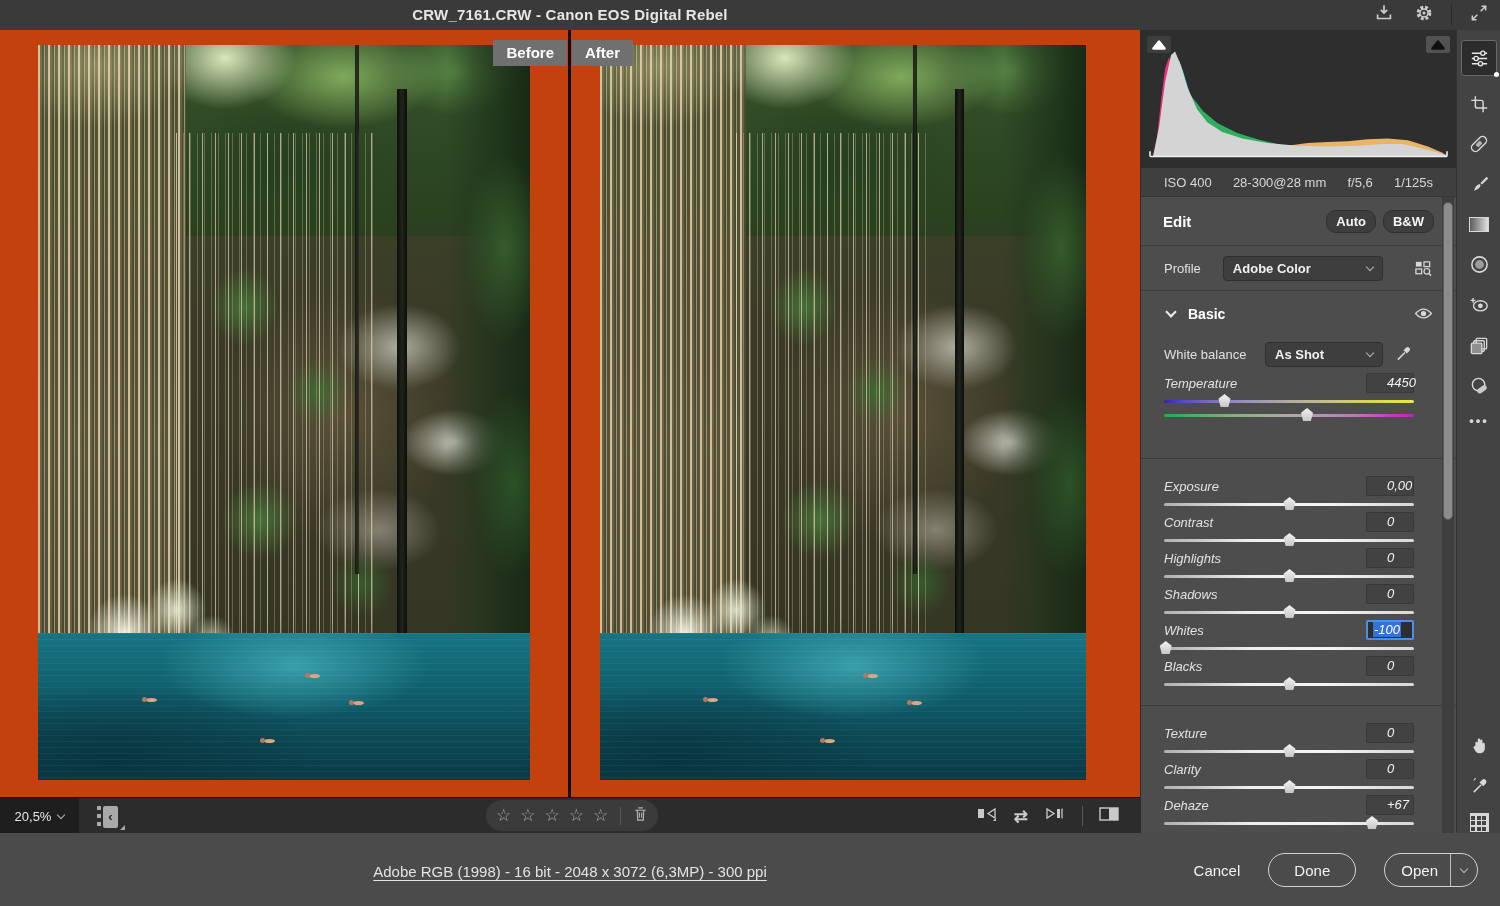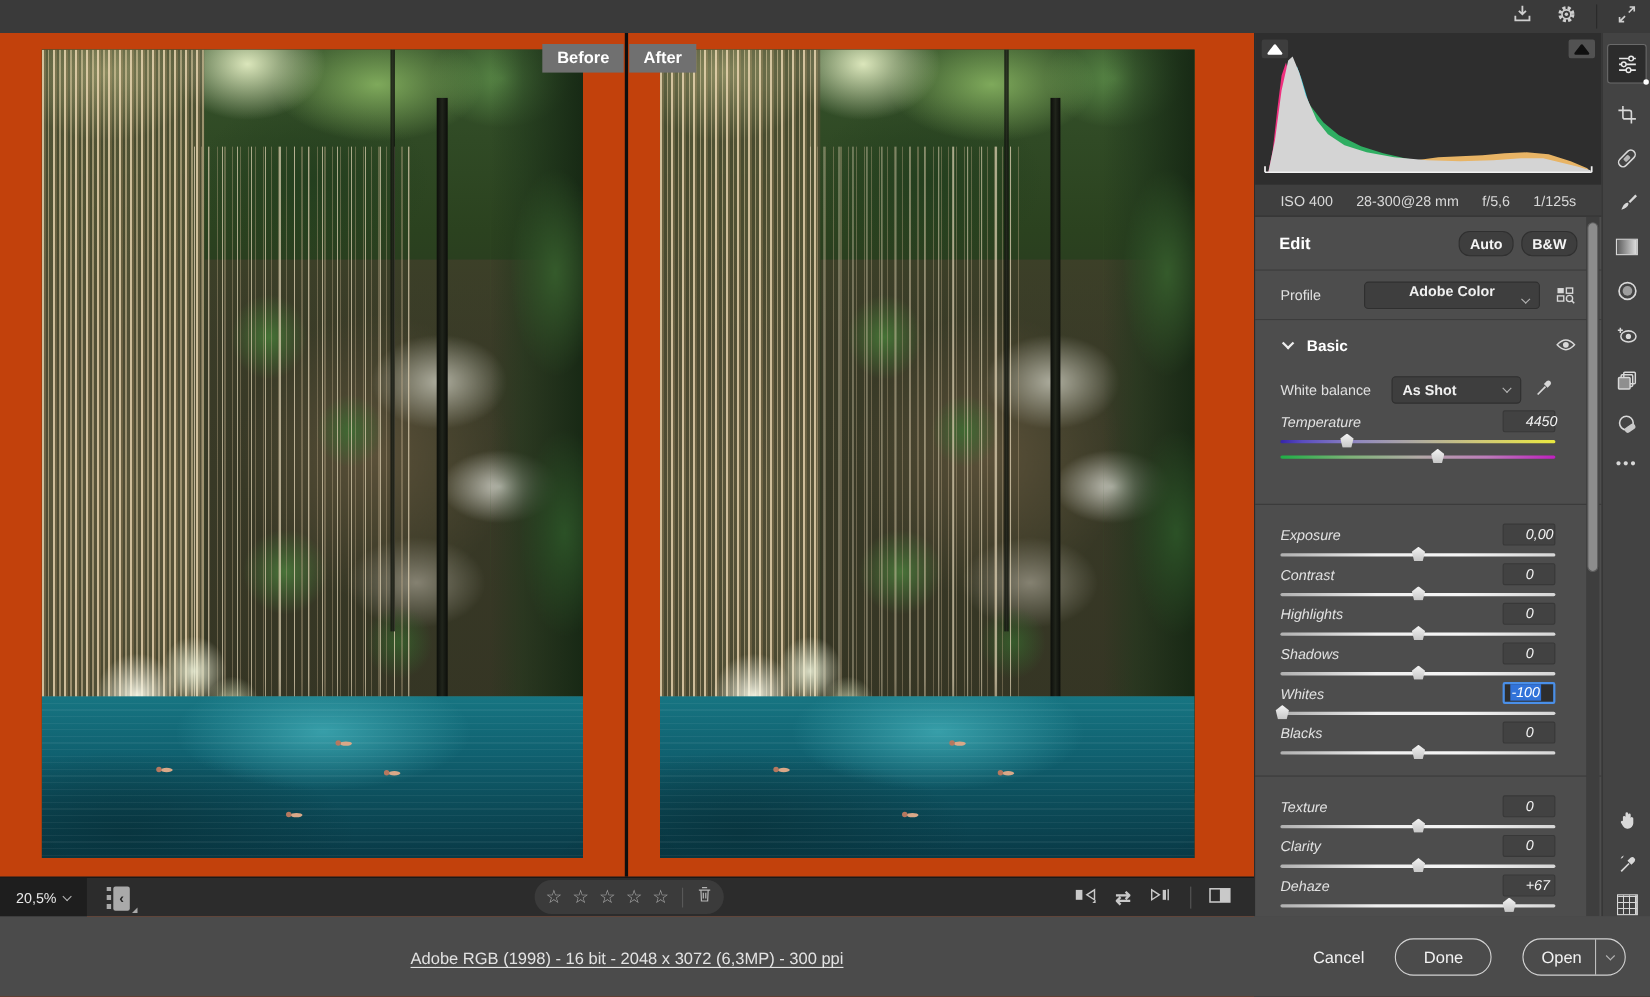--- a/index.html
+++ b/index.html
@@ -131,21 +131,21 @@
   .edit-header{height:49px;display:flex;align-items:center;padding:0 22px;border-bottom:1px solid #3c3c3c;}
   .edit-title{color:#fff;font-size:15px;font-weight:700;}
   .hdr-btn{padding:3px 9px;background:#3e3e3e;border:1px solid #2f2f2f;border-radius:10px;color:#f5f5f5;
     font-size:13px;font-weight:700;cursor:pointer;}
   .auto-btn{margin-left:auto;}
   .bw-btn{margin-left:7px;}
   .profile-row{height:45px;display:flex;align-items:center;padding:0 23px 0 23px;border-bottom:1px solid #3c3c3c;}
   .row-label{color:#e0e0e0;font-size:13px;}
   .dropdown{height:25px;background:#3e3e3e;border:1px solid #2f2f2f;border-radius:4px;display:flex;align-items:center;
     padding:0 9px;color:#f0f0f0;font-size:13px;font-weight:700;cursor:pointer;}
-  .dd-profile{width:160px;margin-left:39px;flex-direction:column;}
+  .dd-profile{width:160px;margin-left:22px;}
   .dd-wb{width:118px;margin-left:auto;}
   .dropdown .chev{margin-left:auto;}
   .basic-header{height:45px;display:flex;align-items:center;padding:0 23px 0 26px;}
   .basic-chev{width:8px;height:8px;border-right:2px solid #eee;border-bottom:2px solid #eee;transform:rotate(45deg);margin-top:-4px;}
   .basic-title{color:#fff;font-size:14px;font-weight:700;margin-left:13px;}
   .icon-right{margin-left:auto;display:flex;align-items:center;}
   .wb-row{height:36px;display:flex;align-items:center;padding:0 42px 0 23px;}
   .wb-dropper{margin-left:12px;}
 
   .slider-row{height:36px;padding:0 42px 0 23px;position:relative;font-style:italic;}
@@ -181,20 +181,21 @@
     background:repeating-linear-gradient(0deg,transparent 0 4.2px,#d8d8d8 4.2px 5.6px),
                repeating-linear-gradient(90deg,transparent 0 4.2px,#d8d8d8 4.2px 5.6px);}
   .active-dot{position:absolute;right:1px;top:42px;width:5px;height:5px;border-radius:50%;background:#fff;}
 </style>
 </head>
 <body>
 
 <div id="app">
 
   <div class="titlebar">
+    <div class="title-text">CRW_7161.CRW  -  Canon EOS Digital Rebel</div>
     <div class="title-icons">
       <span class="tbtn">
         <span>
           <svg width="22" height="22" viewBox="0 0 24 24">
               <path d="M12 3.5v8.5M8.5 8.5 12 12l3.5-3.5" stroke="#cfcfcf" stroke-width="1.8" fill="none"></path>
               <path d="M5 13.5v4.5h14v-4.5" stroke="#cfcfcf" stroke-width="1.8" fill="none"></path>
             </svg>
         </span>
       </span>
       <span class="tbtn">

